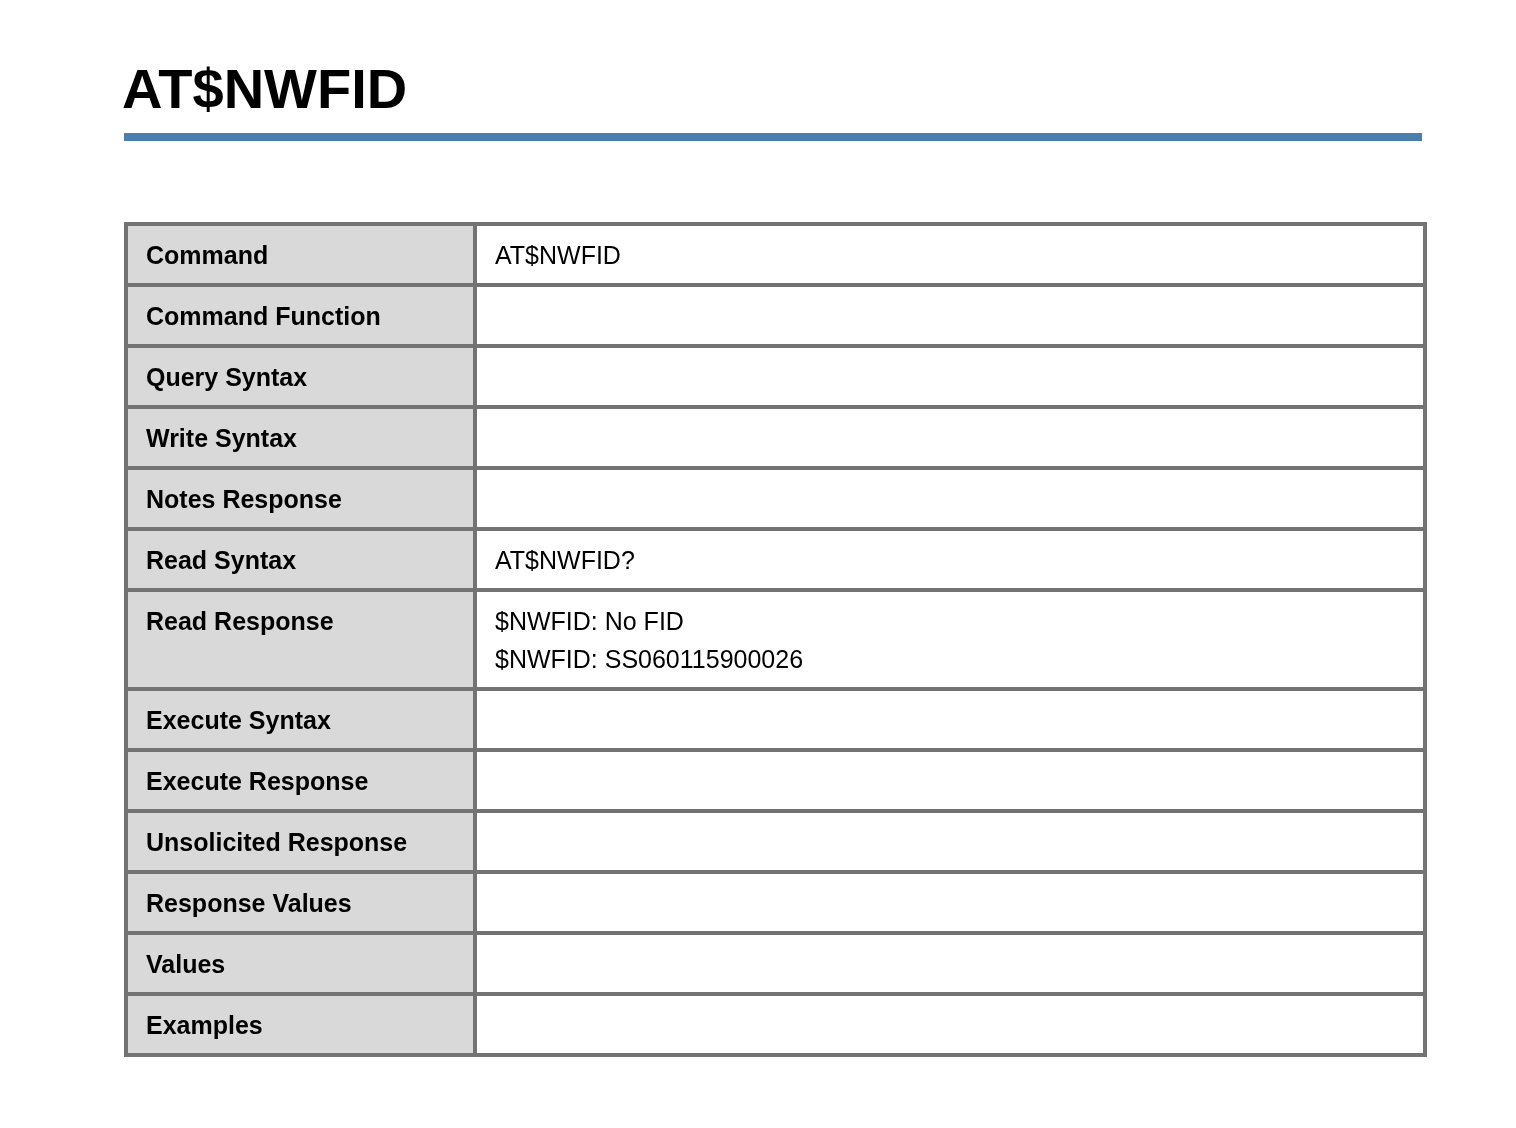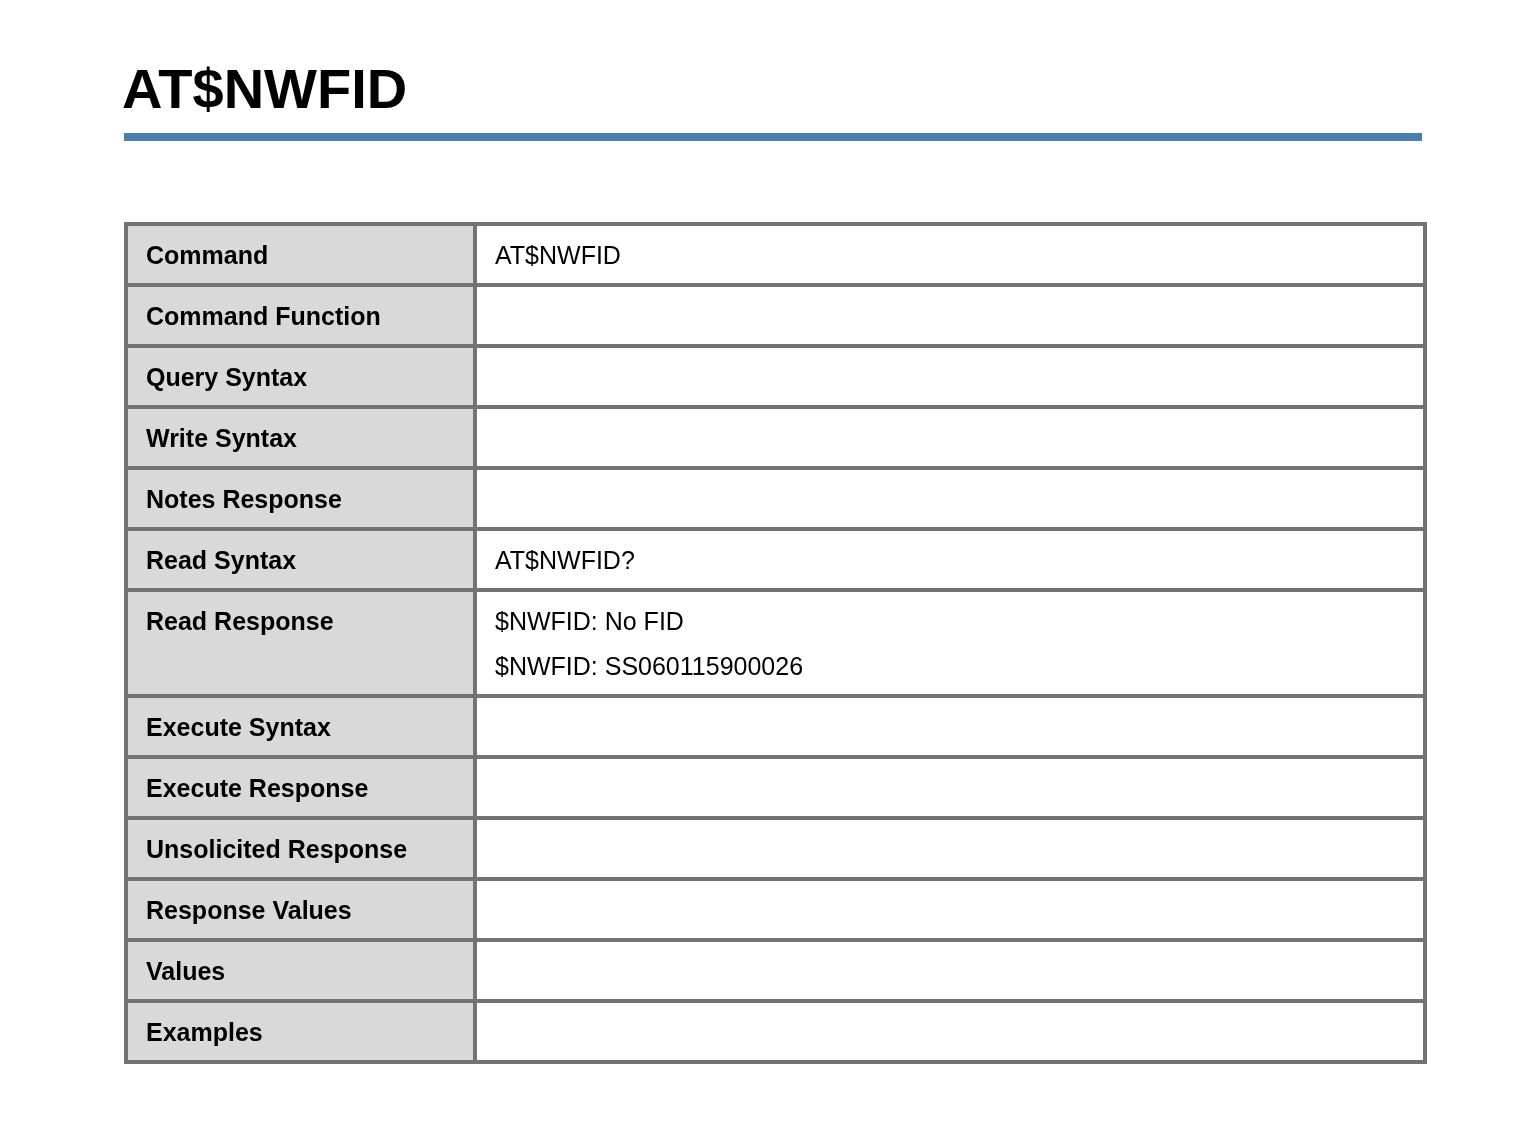--- a/index.html
+++ b/index.html
@@ -57,21 +57,21 @@
     line-height: 32px;
   }
   td.value-cell {
     background: #ffffff;
     font-size: 25px;
     line-height: 32px;
     font-weight: normal;
   }
   td.value-cell .cell-line {
     line-height: 32px;
-    margin-bottom: 13px;
+    margin-bottom: 6px;
   }
   td.value-cell .cell-line:last-child { margin-bottom: 0; }
 </style>
 </head>
 <body>
 
 <div class="page">
 
   <h1 class="page-title">AT$NWFID</h1>
 

